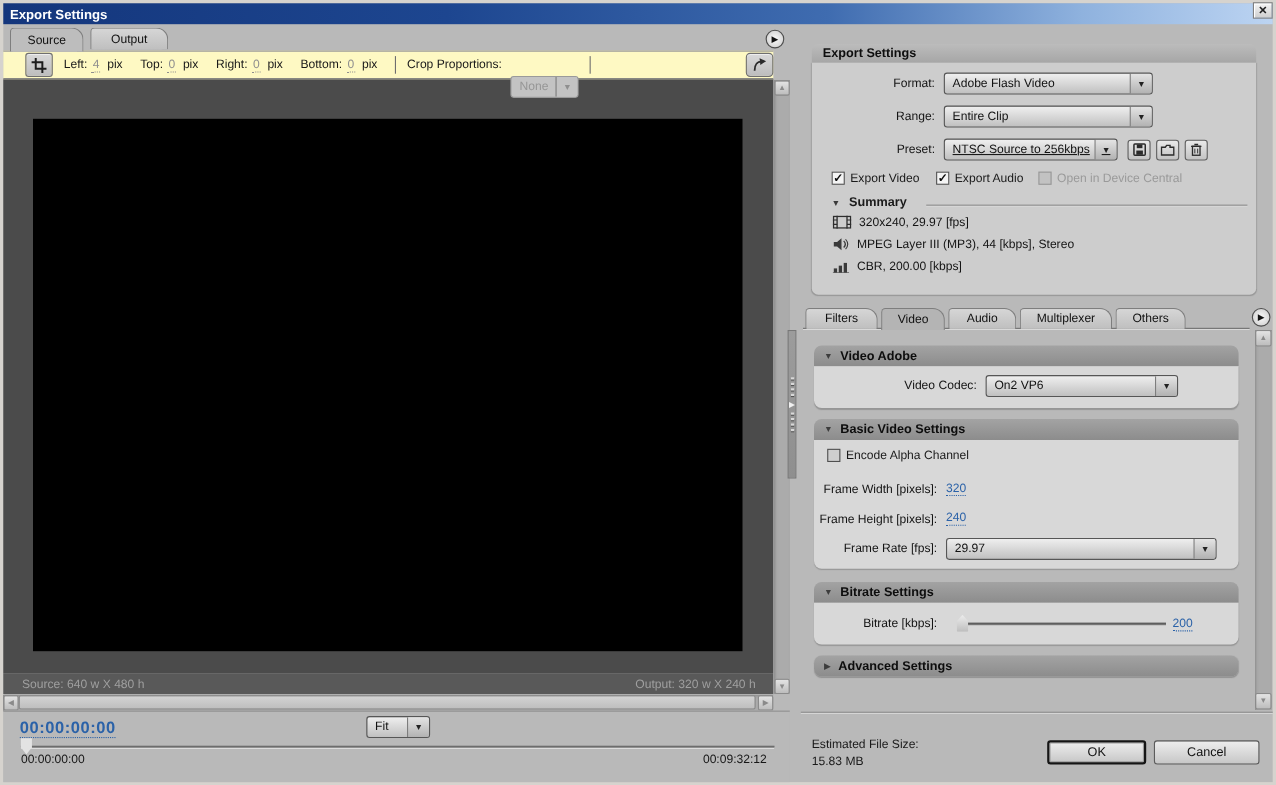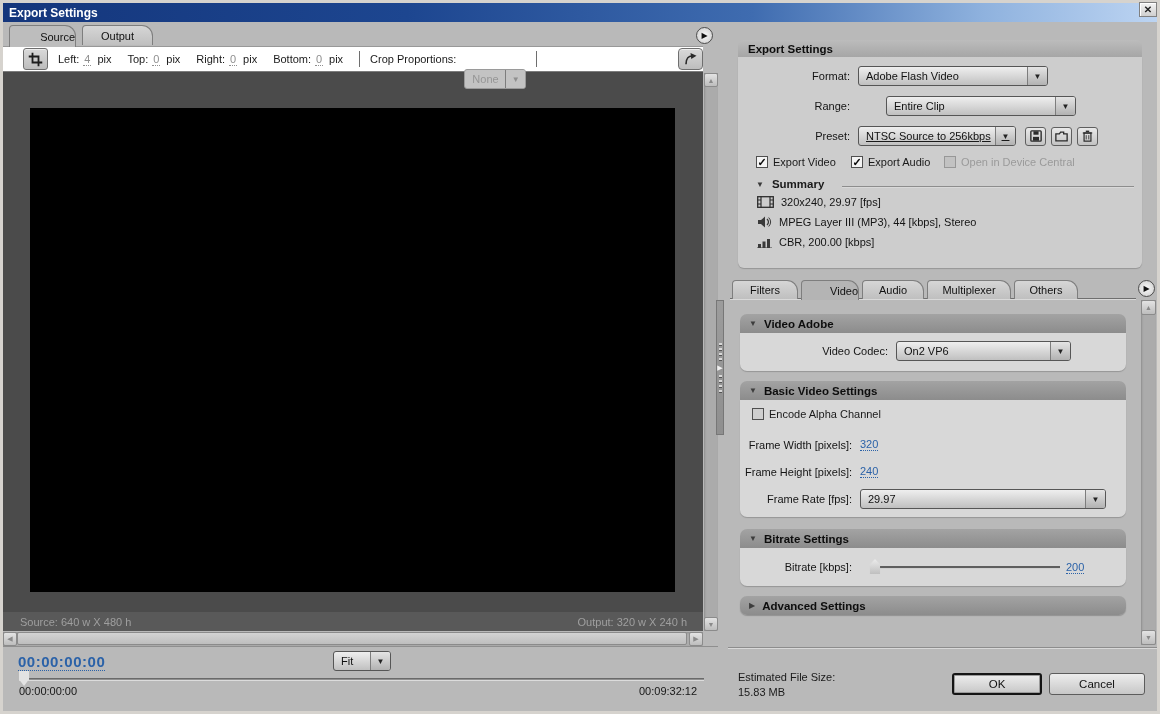--- a/index.html
+++ b/index.html
@@ -15,24 +15,24 @@
     display:flex; align-items:center; padding-left:6px; }
   .titlebar .title { color:#fff; font-weight:bold; font-size:12px; }
   .close-btn { position:absolute; right:3px; top:2px; width:18px; height:15px;
     background:linear-gradient(#f4f4f4,#cfcfcf); border:1px solid #808080;
     box-shadow:inset 1px 1px 0 #fff; display:flex; align-items:center; justify-content:center;
     font-size:10px; font-weight:bold; color:#222; }
 
   
   .tab { height:20px; background:linear-gradient(#d6d6d6,#bfbfbf); border:1px solid #7e7e7e; border-bottom:none;
     border-radius:4px 11px 0 0; display:flex; align-items:center; justify-content:center; font-size:11px; color:#111; }
-  .tab.active { z-index:3;justify-content:flex-end; }
-
-  
-  .toolbar { position:absolute; left:3px; top:46px; width:700px; height:26px; background:#ffffff;
+  .tab.active { z-index:3; }
+
+  
+  .toolbar { position:absolute; left:3px; top:46px; width:700px; height:26px; background:#fef9c3;
     border-top:1px solid #989898; border-bottom:1px solid #7c7c7c; display:flex; align-items:center; padding-left:20px; z-index:1; }
   .tool-btn { width:25px; height:22px; background:linear-gradient(#d9d9d9,#bdbdbd); border:1px solid #6f6f6f;
     border-radius:3px; display:flex; align-items:center; justify-content:center; box-shadow:inset 0 1px 0 #eee; }
   .crop-lbl { margin:0 4px 0 10px; }
   .crop-val { color:#8f8f8f; border-bottom:1px dotted #8f8f8f; margin-right:6px; min-width:8px; text-align:center; }
   .crop-pix { margin-right:6px; }
   .vsep { width:1px; height:16px; background:#6e6e6e; margin:0 10px; }
 
   .dd { height:20px; background:linear-gradient(#efefef,#c0c0c0); border:1px solid #565656; border-radius:3px;
     display:flex; align-items:center; overflow:hidden; }
@@ -223,21 +223,21 @@
 <div class="grp-b" style="left:738px; top:57px; width:404px; height:211px;"></div>
 
 <div class="frow" style="left:738px; top:66px;">
   <span class="flabel" style="width:120px;">Format:</span>
   <div class="dd" style="width:190px;">
     <span class="txt">Adobe Flash Video</span>
     <span class="arr">▼</span>
   </div>
 </div>
 
-<div class="frow" style="left:738px; top:96px;gap:28px;">
+<div class="frow" style="left:738px; top:96px;">
   <span class="flabel" style="width:120px;">Range:</span>
   <div class="dd" style="width:190px;">
     <span class="txt">Entire Clip</span>
     <span class="arr">▼</span>
   </div>
 </div>
 
 <div class="frow" style="left:738px; top:126px;">
   <span class="flabel" style="width:120px;">Preset:</span>
   <div class="dd" style="width:158px;text-decoration:underline;">

